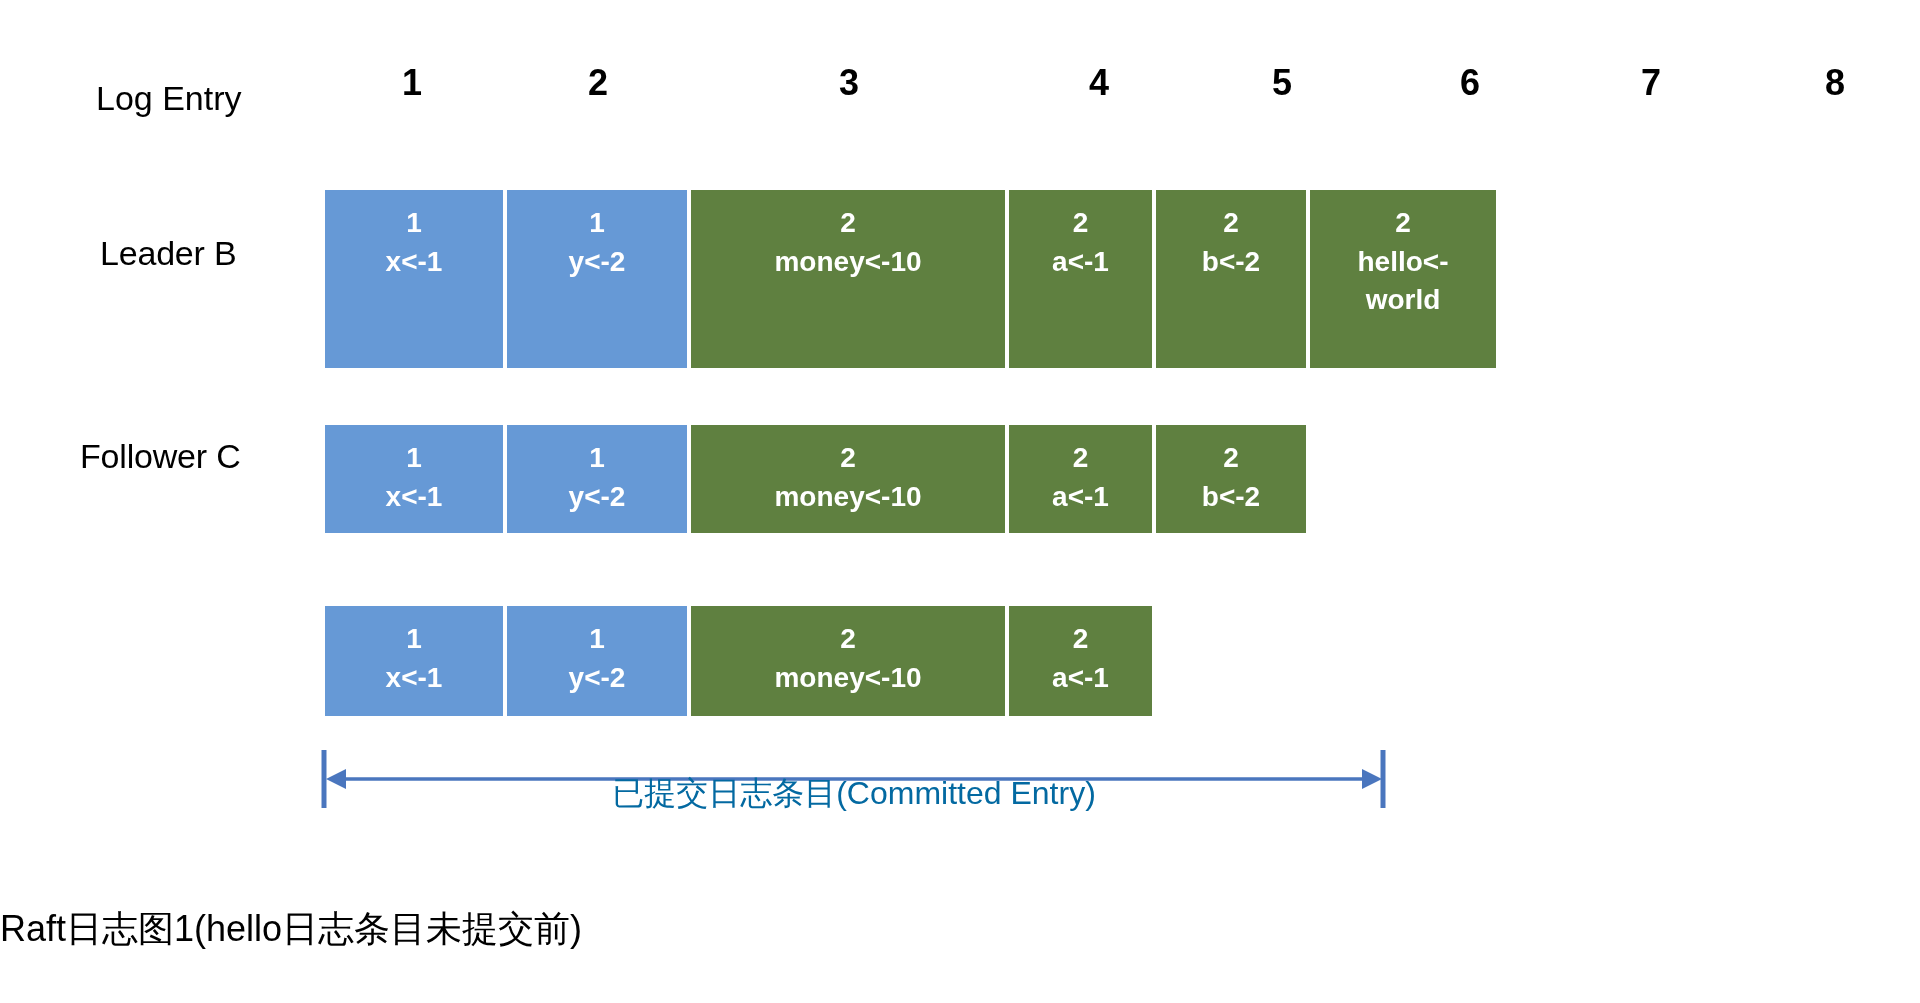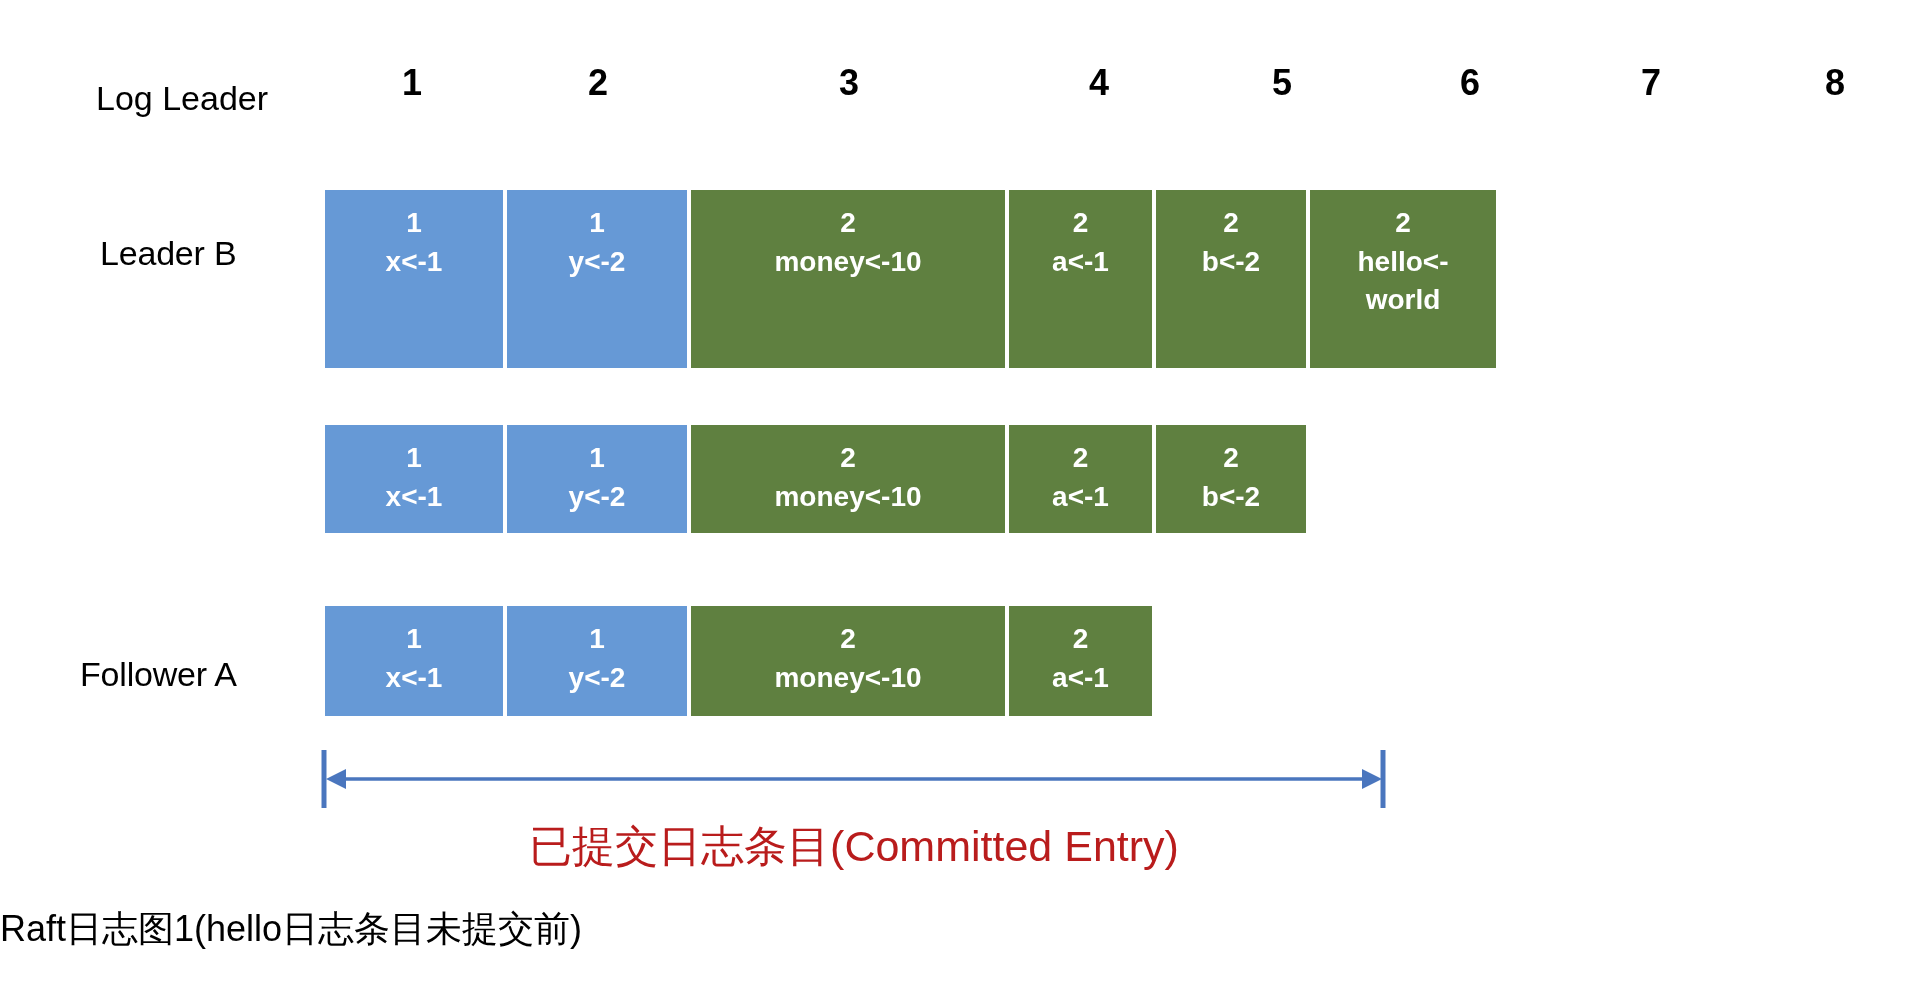--- a/index.html
+++ b/index.html
@@ -81,46 +81,46 @@
     position: absolute;
     left: 320px;
     top: 748px;
     width: 1068px;
     height: 62px;
   }
   .arrow-wrap svg { display: block; }
 
   .committed-caption {
     position: absolute;
-    top: 818px;
+    top: 772px;
     left: 320px;
     width: 1068px;
     text-align: center;
-    font-size: 43px;
-    color: #b91c1c;
+    font-size: 32px;
+    color: #0369a1;
     white-space: nowrap;
   }
 
   .figure-caption {
     position: absolute;
     top: 905px;
     left: 0;
     width: 1920px;
     text-align: left;
     font-size: 36px;
     color: #000000;
     white-space: nowrap;
   }
 </style>
 </head>
 <body>
 
 <div id="stage">
 
-  <div class="index-head-label">Log Leader</div>
+  <div class="index-head-label">Log Entry</div>
 
   <div class="index-num" style="left:412px;">1</div>
   <div class="index-num" style="left:598px;">2</div>
   <div class="index-num" style="left:849px;">3</div>
   <div class="index-num" style="left:1099px;">4</div>
   <div class="index-num" style="left:1282px;">5</div>
   <div class="index-num" style="left:1470px;">6</div>
   <div class="index-num" style="left:1651px;">7</div>
   <div class="index-num" style="left:1835px;">8</div>
 
@@ -147,20 +147,21 @@
         <span class="term">2</span>
         <span class="cmd">b&lt;-2</span>
       </div>
       <div class="cell" style="width: 186px; background: rgb(95, 128, 64);">
         <span class="term">2</span>
         <span class="cmd">hello&lt;-
 world</span>
       </div>
     </div>
 
+  <div class="row-label" style="left:80px; top:437px; width:220px;">Follower C</div>
 
   <div class="log-row" id="row1" style="left:325px; top:425px; height:108px;">
       <div class="cell" style="width: 178px; background: rgb(102, 153, 214);">
         <span class="term">1</span>
         <span class="cmd">x&lt;-1</span>
       </div>
       <div class="cell" style="width: 180px; background: rgb(102, 153, 214);">
         <span class="term">1</span>
         <span class="cmd">y&lt;-2</span>
       </div>
@@ -171,21 +172,20 @@
       <div class="cell" style="width: 143px; background: rgb(95, 128, 64);">
         <span class="term">2</span>
         <span class="cmd">a&lt;-1</span>
       </div>
       <div class="cell" style="width: 150px; background: rgb(95, 128, 64);">
         <span class="term">2</span>
         <span class="cmd">b&lt;-2</span>
       </div>
     </div>
 
-  <div class="row-label" style="left:80px; top:655px; width:220px;">Follower A</div>
 
   <div class="log-row" id="row2" style="left:325px; top:606px; height:110px;">
       <div class="cell" style="width: 178px; background: rgb(102, 153, 214);">
         <span class="term">1</span>
         <span class="cmd">x&lt;-1</span>
       </div>
       <div class="cell" style="width: 180px; background: rgb(102, 153, 214);">
         <span class="term">1</span>
         <span class="cmd">y&lt;-2</span>
       </div>

